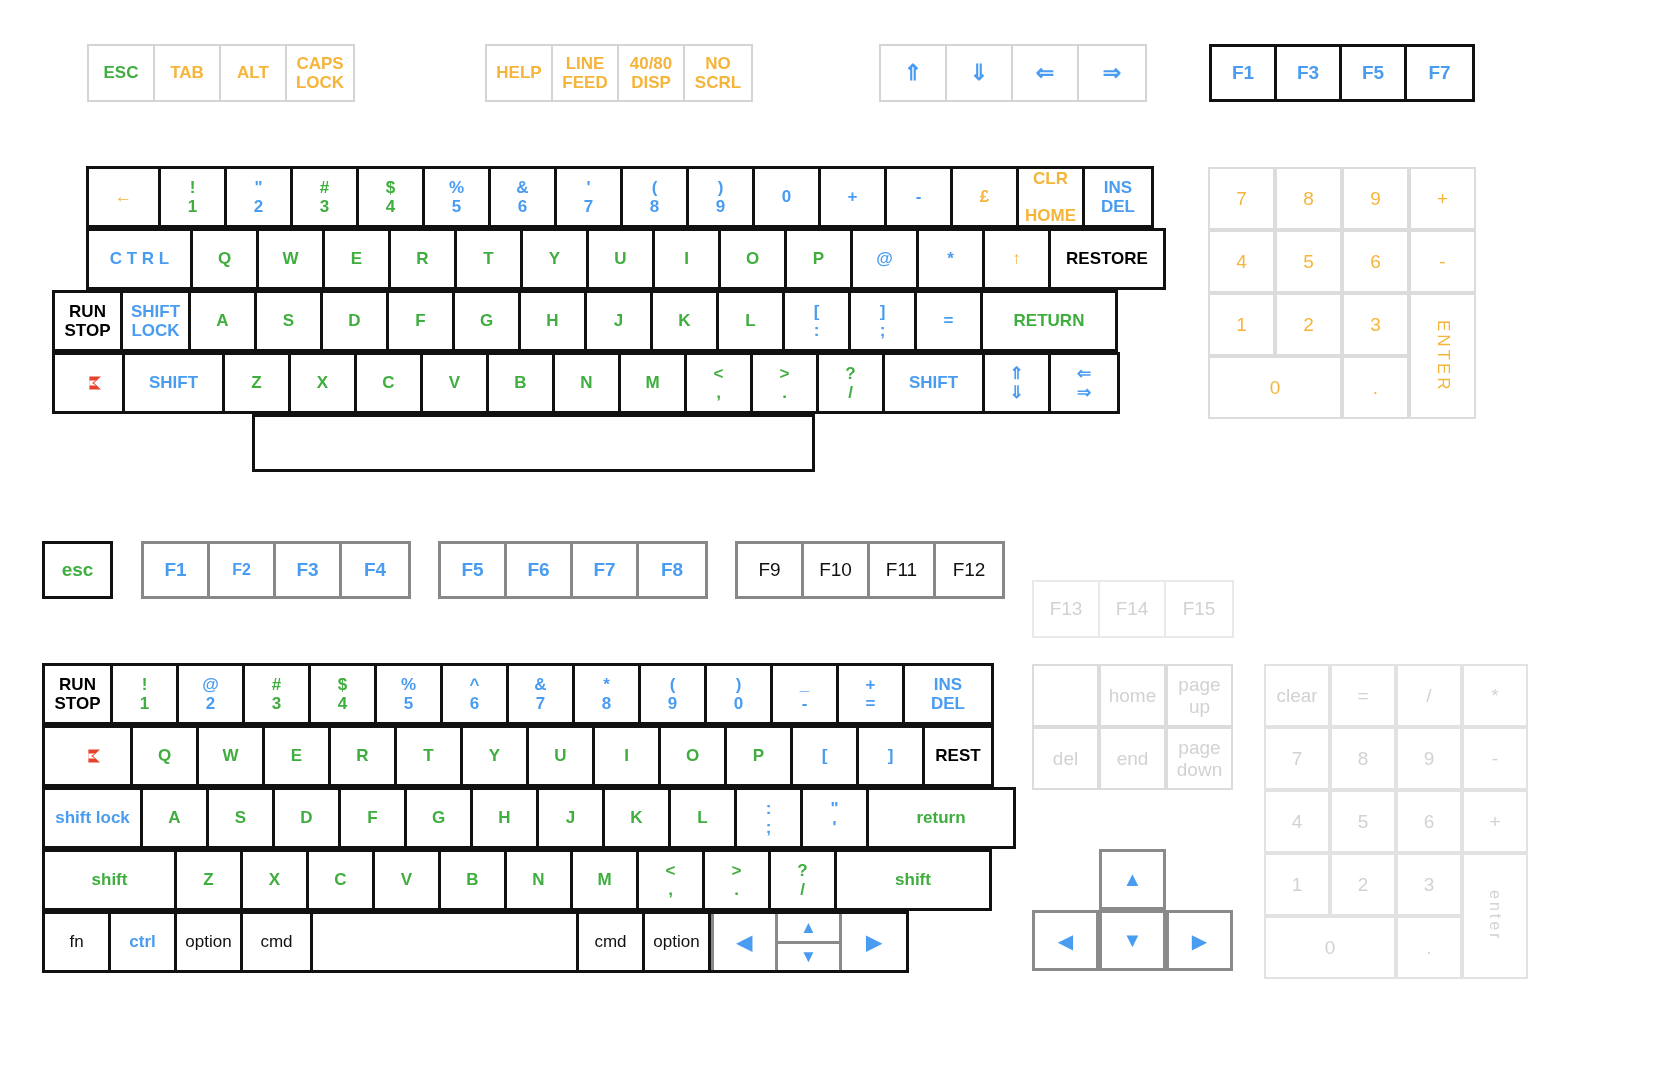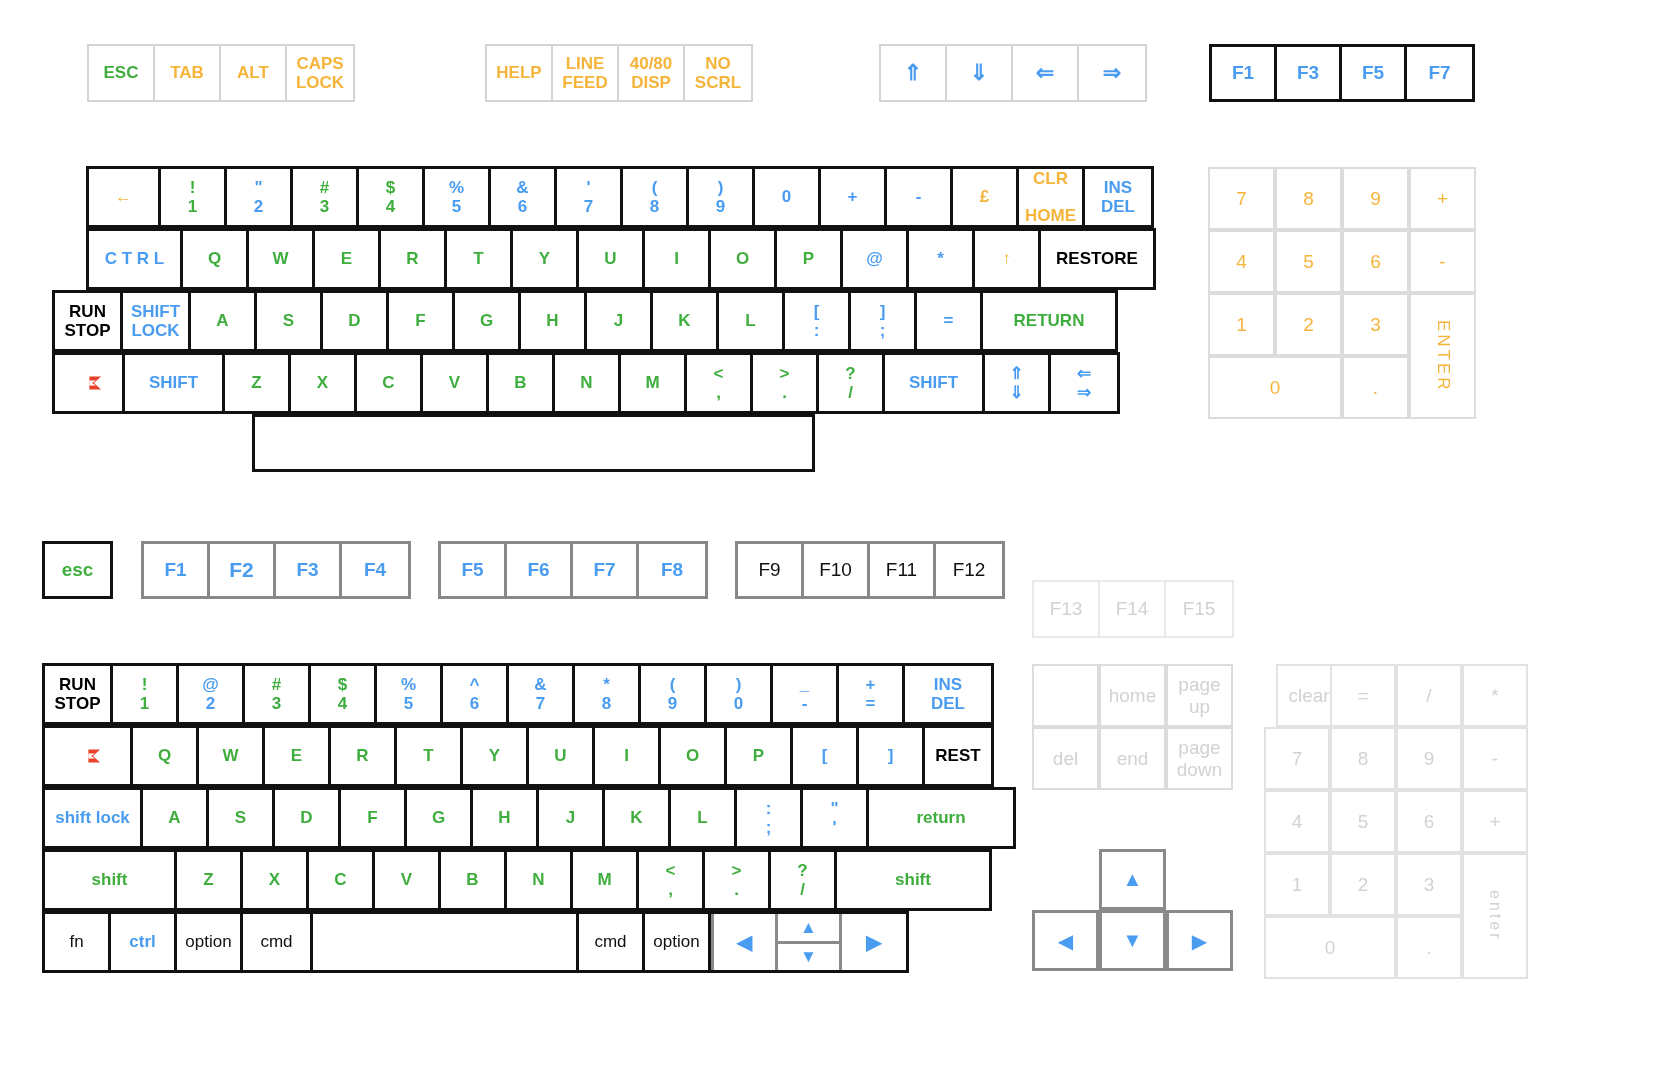--- a/index.html
+++ b/index.html
@@ -197,21 +197,21 @@
         <span class="top c-amber">CLR</span>
         <span class="bot c-amber">HOME</span>
       </div>
       <div class="k" style="width: 66px;">
         <span class="top c-blue">INS</span>
         <span class="bot c-blue">DEL</span>
       </div>
     </div>
 
   <div class="abs row64" id="c64-row2" style="left:86px; top:228px; height:62px;">
-      <div class="k" style="width: 94px;">
+      <div class="k" style="width: 104px;">
         <span class="c-blue">C T R L</span>
       </div>
       <div class="k" style="width: 66px;">
         <span class="c-green">Q</span>
       </div>
       <div class="k" style="width: 66px;">
         <span class="c-green">W</span>
       </div>
       <div class="k" style="width: 66px;">
         <span class="c-green">E</span>
@@ -410,21 +410,21 @@
   <div class="abs grp thick" id="mac-esc" style="left:42px; top:541px; height:58px;">
       <div class="k" style="width: 65px; font-size: 19px;">
         <span class="c-green">esc</span>
       </div>
     </div>
 
   <div class="abs grp med" id="mac-fn-g1" style="left:141px; top:541px; height:58px;">
       <div class="k" style="width: 66px; font-size: 19px;">
         <span class="c-blue">F1</span>
       </div>
-      <div class="k" style="width: 66px; font-size: 21px;">
+      <div class="k" style="width: 66px; font-size: 16px;">
         <span class="c-blue">F2</span>
       </div>
       <div class="k" style="width: 66px; font-size: 19px;">
         <span class="c-blue">F3</span>
       </div>
       <div class="k" style="width: 66px; font-size: 19px;">
         <span class="c-blue">F4</span>
       </div>
     </div>
 
@@ -716,21 +716,21 @@
     </div>
 
   <div class="abs" id="mac-arrows" style="left:1032px; top:849px; width:200px; height:124px;">
       <div class="padcell c-blue" style="left: 67px; top: 0px; width: 67px; height: 61px; border: 3px solid rgb(138, 138, 138); font-size: 20px; color: rgb(74, 156, 240);">▲</div>
       <div class="padcell c-blue" style="left: 0px; top: 61px; width: 67px; height: 61px; border: 3px solid rgb(138, 138, 138); font-size: 20px; color: rgb(74, 156, 240);">◀</div>
       <div class="padcell c-blue" style="left: 67px; top: 61px; width: 67px; height: 61px; border: 3px solid rgb(138, 138, 138); font-size: 20px; color: rgb(74, 156, 240);">▼</div>
       <div class="padcell c-blue" style="left: 134px; top: 61px; width: 67px; height: 61px; border: 3px solid rgb(138, 138, 138); font-size: 20px; color: rgb(74, 156, 240);">▶</div>
     </div>
 
   <div class="abs" id="mac-keypad" style="left:1264px; top:664px; width:266px; height:310px;">
-      <div class="padcell" style="left: 12px; top: 0px; width: 66px; height: 63px; border-color: rgb(226, 226, 226);">
+      <div class="padcell" style="left: 0px; top: 0px; width: 66px; height: 63px; border-color: rgb(226, 226, 226);">
         <span class="c-grey">clear</span>
       </div>
       <div class="padcell" style="left: 66px; top: 0px; width: 66px; height: 63px; border-color: rgb(226, 226, 226);">
         <span class="c-grey">=</span>
       </div>
       <div class="padcell" style="left: 132px; top: 0px; width: 66px; height: 63px; border-color: rgb(226, 226, 226);">
         <span class="c-grey">/</span>
       </div>
       <div class="padcell" style="left: 198px; top: 0px; width: 66px; height: 63px; border-color: rgb(226, 226, 226);">
         <span class="c-grey">*</span>

